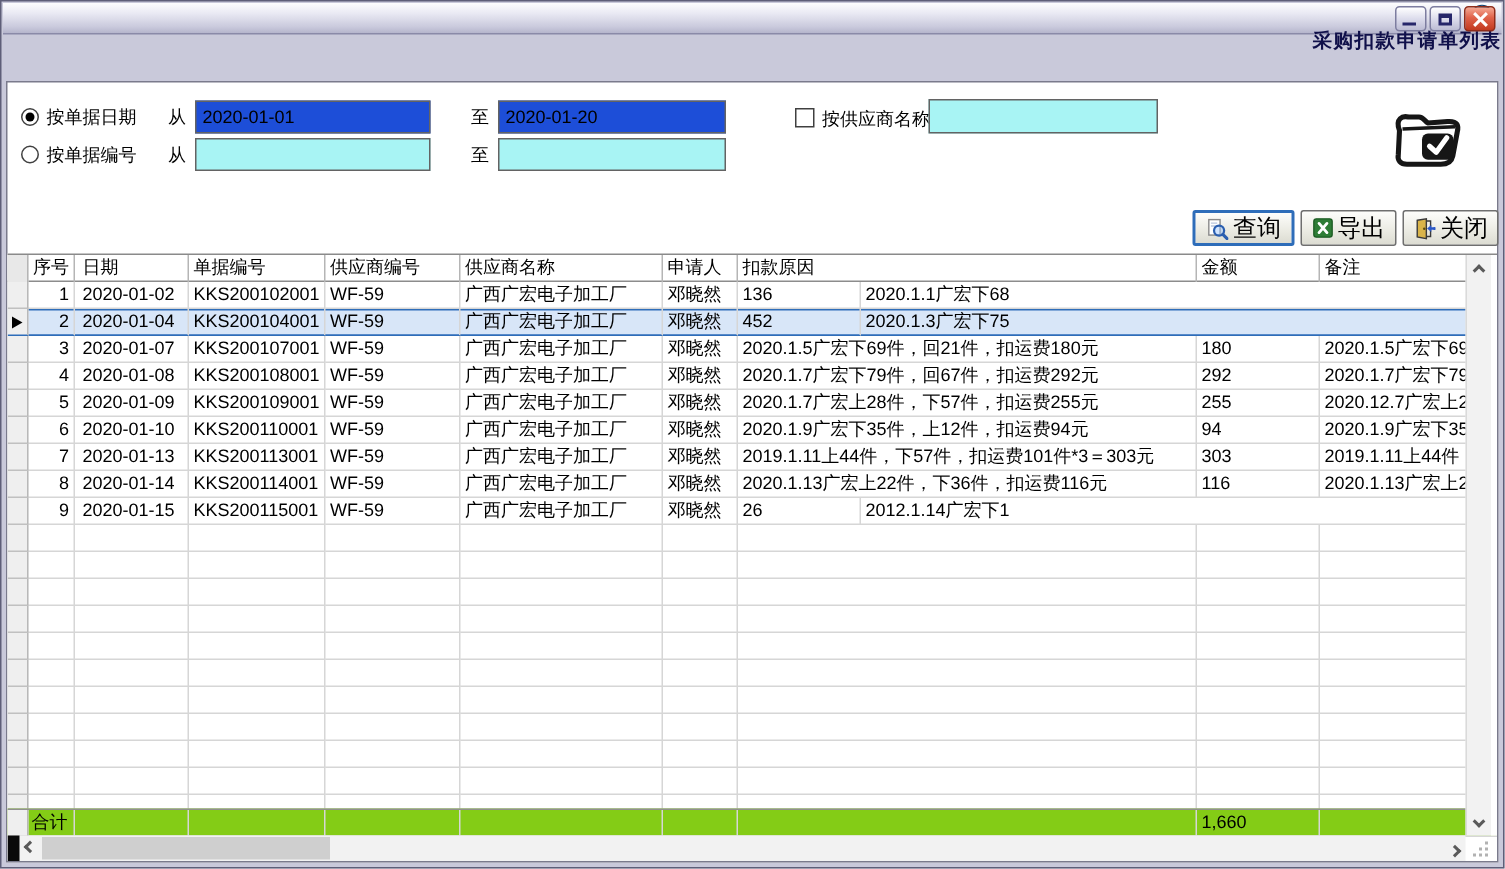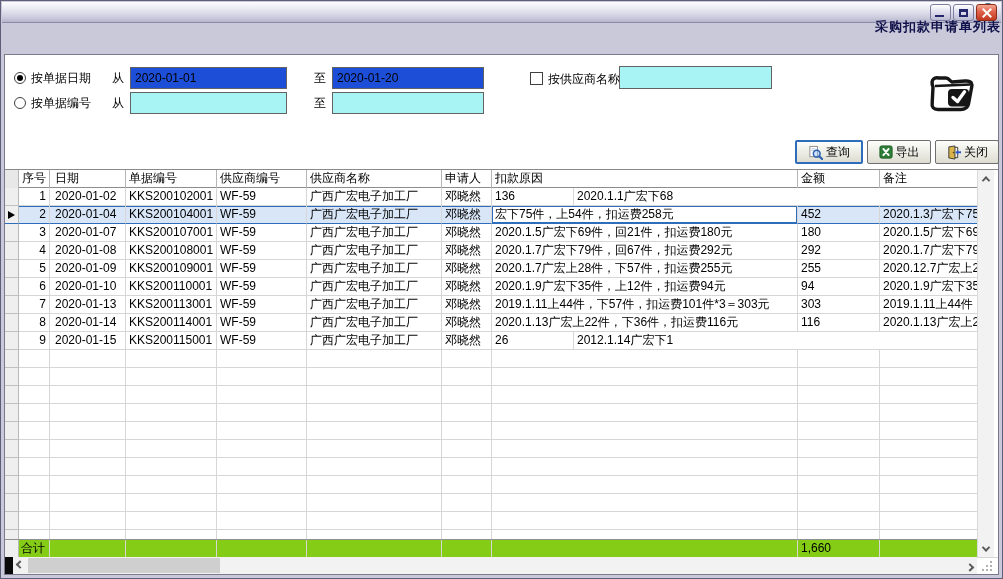--- a/index.html
+++ b/index.html
@@ -30,21 +30,21 @@
   .radio{position:absolute;width:12px;height:12px;border:1px solid #404040;border-radius:50%;background:#fff;}
   .radio.on::after{content:"";position:absolute;left:2px;top:2px;width:6px;height:6px;border-radius:50%;background:#000;}
   .checkbox{position:absolute;width:13px;height:13px;border:1px solid #404040;background:#fff;}
   .inp{position:absolute;height:22px;border:1px solid #636363;background:#1d4ed8;
     font:12px "Liberation Sans","DejaVu Sans",sans-serif;padding:0 4px;outline:none;}
   .inp.cyan{background:#a8f4f4;}
   
   .tbtn{position:absolute;height:24px;border:1px solid #6f6f6f;border-radius:2px;
     background:linear-gradient(180deg,#fdfdfb,#ececе4 55%,#dcdcd2);
     background:linear-gradient(180deg,#fdfdfb,#ecece4 55%,#dcdcd2);
-    font-size:12px;display:flex;align-items:center;justify-content:center;gap:3px;cursor:default;}
+    font-size:16px;display:flex;align-items:center;justify-content:center;gap:3px;cursor:default;}
   .tbtn.focus{border:2px solid #2e6db9;}
   .tbtn svg{flex:0 0 auto;}
   
   .grid{position:absolute;left:0;right:0;top:114px;bottom:0;background:#fff;
     border-top:1px solid #8a8a8a;overflow:hidden;font-size:12px;}
   .hrow{position:absolute;left:0;right:0;top:0;height:18px;display:flex;background:#fff;
     border-bottom:1px solid #8c8c8c;}
   .gbody{position:absolute;left:0;right:0;top:18px;bottom:35px;overflow:hidden;}
   .row{display:flex;height:18px;}
   .cell{height:18px;line-height:17px;padding:0 3px;border-right:1px solid #d6d6d6;
@@ -203,21 +203,20 @@
             <div class="cell c8">2020.1.1广宏下68</div>
           </div>
           <div class="row sel">
             <div class="cell gut"></div>
             <div class="cell c0">2</div>
             <div class="cell c1">2020-01-04</div>
             <div class="cell c2">KKS200104001</div>
             <div class="cell c3">WF-59</div>
             <div class="cell c4">广西广宏电子加工厂</div>
             <div class="cell c5">邓晓然</div>
-            <div class="cell c6 fcell">宏下75件，上54件，扣运费258元</div>
             <div class="cell c7">452</div>
             <div class="cell c8">2020.1.3广宏下75</div>
           </div>
           <div class="row">
             <div class="cell gut"></div>
             <div class="cell c0">3</div>
             <div class="cell c1">2020-01-07</div>
             <div class="cell c2">KKS200107001</div>
             <div class="cell c3">WF-59</div>
             <div class="cell c4">广西广宏电子加工厂</div>

